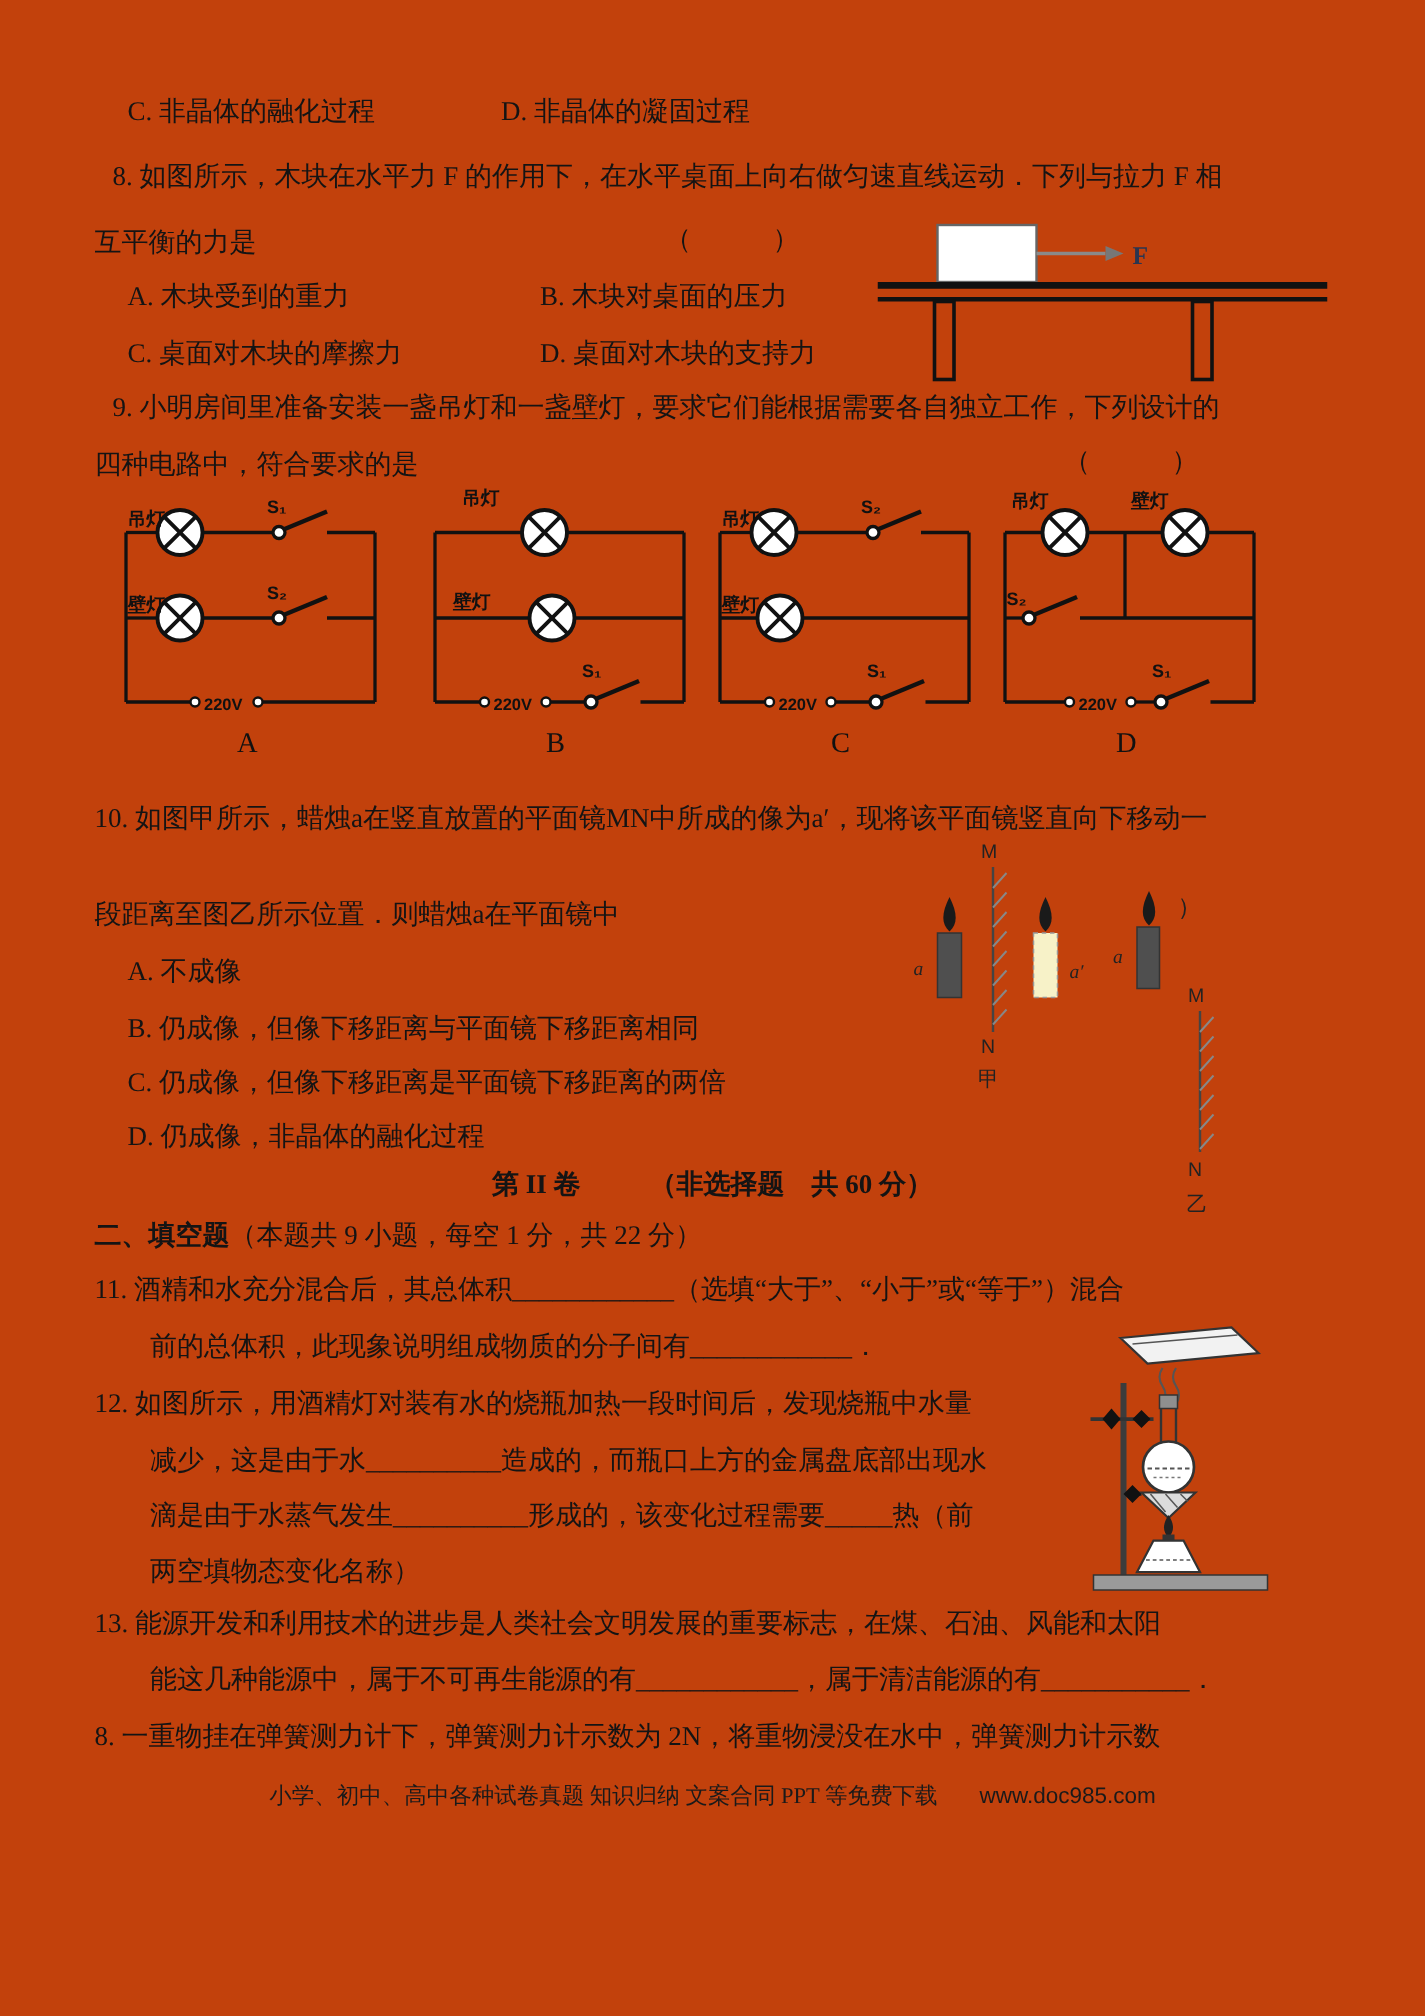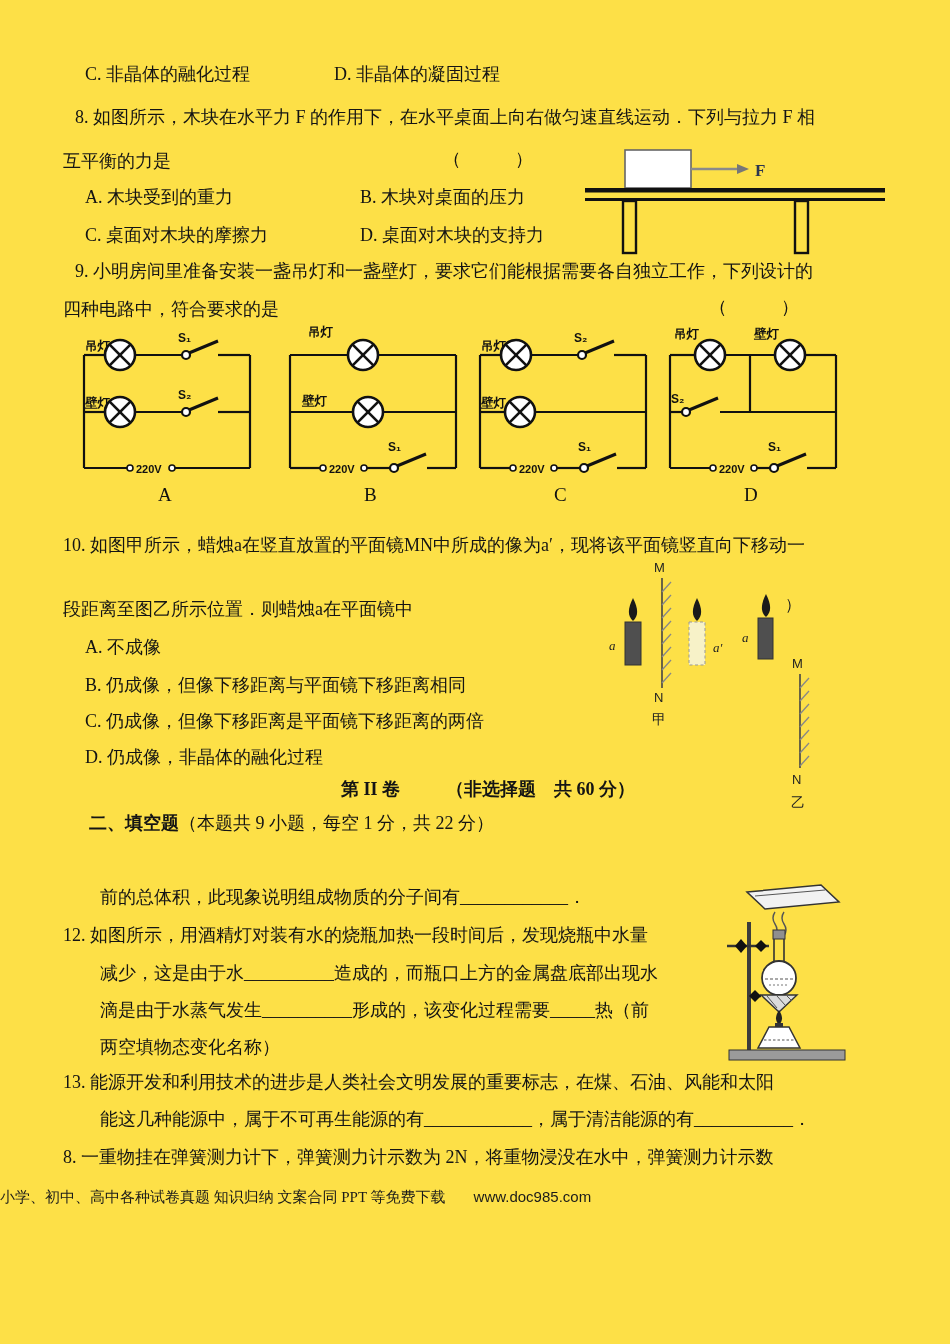--- a/index.html
+++ b/index.html
@@ -1,21 +1,21 @@
 <!DOCTYPE html>
 <html><head>
 <meta charset="utf-8">
 <style>
   html,body{margin:0;padding:0;background:#ffffff;}
-  .page{position:relative;width:950px;height:1344px;background:#fde047;
+  .page{position:relative;width:950px;height:1344px;background:#c2410c;
         font-family:"Liberation Serif",serif;color:#141414;overflow:hidden;}
   .ln{position:absolute;font-size:18px;line-height:1.25;white-space:pre;}
-  .b{font-weight:bold;margin-left:26px;}
+  .b{font-weight:bold;}
   .center{left:0;right:0;text-align:center;}
-  .footer{position:absolute;top:1188px;left:0;right:0;
+  .footer{position:absolute;top:1188px;left:0;right:0;text-align:center;
           font-size:15px;color:#1a1a1a;}
   .footer .url{margin-left:28px;font-family:"Liberation Sans",sans-serif;}
   svg.fig{position:absolute;}
   .circ line{stroke:#111;stroke-width:2.2;}
   .lbl{font:bold 12.5px "Liberation Sans",sans-serif;fill:#111;}
   .swl{font:bold 12px "Liberation Sans",sans-serif;fill:#111;}
   .sup{font:bold 11px "Liberation Sans",sans-serif;fill:#111;}
   .cl{font:19px "Liberation Serif",serif;fill:#111;}
   .mn{font:13px "Liberation Sans",sans-serif;fill:#222;}
   .cjk{font:14px "Liberation Serif",serif;fill:#222;}
@@ -220,20 +220,21 @@
       <line x1="208" y1="210" x2="217" y2="200"></line>
     </g>
     <text class="mn" x="200" y="228">N</text>
     <text class="cjk" x="199" y="251">乙</text>
   </svg>
 
   <div class="ln b center" style="top:778px"><span>第 II 卷</span><span style="margin-left:46px">（非选择题　共 60 分）</span></div>
 
   <div class="ln" style="top:812px;left:63px"><span class="b">二、填空题</span><span>（本题共 9 小题，每空 1 分，共 22 分）</span></div>
 
+  <div class="ln" style="top:848px;left:63px">11. 酒精和水充分混合后，其总体积____________（选填“大于”、“小于”或“等于”）混合</div>
   <div class="ln" style="top:886px;left:100px">前的总体积，此现象说明组成物质的分子间有____________．</div>
 
   <div class="ln" style="top:924px;left:63px">12. 如图所示，用酒精灯对装有水的烧瓶加热一段时间后，发现烧瓶中水量</div>
   <div class="ln" style="top:999px;left:100px">滴是由于水蒸气发生__________形成的，该变化过程需要_____热（前</div>
   <div class="ln" style="top:962px;left:100px">减少，这是由于水__________造成的，而瓶口上方的金属盘底部出现水</div>
   <div class="ln" style="top:1036px;left:100px">两空填物态变化名称）</div>
 
   <svg class="fig" style="left:703px;top:882px" width="185" height="185" viewBox="0 0 185 185">
     <path d="M44,10 L118,3 L136,20 L62,27 Z" fill="#f2f2f2" stroke="#333" stroke-width="1.5"></path>
     <path d="M52,14 L122,8" fill="none" stroke="#555" stroke-width="1"></path>

